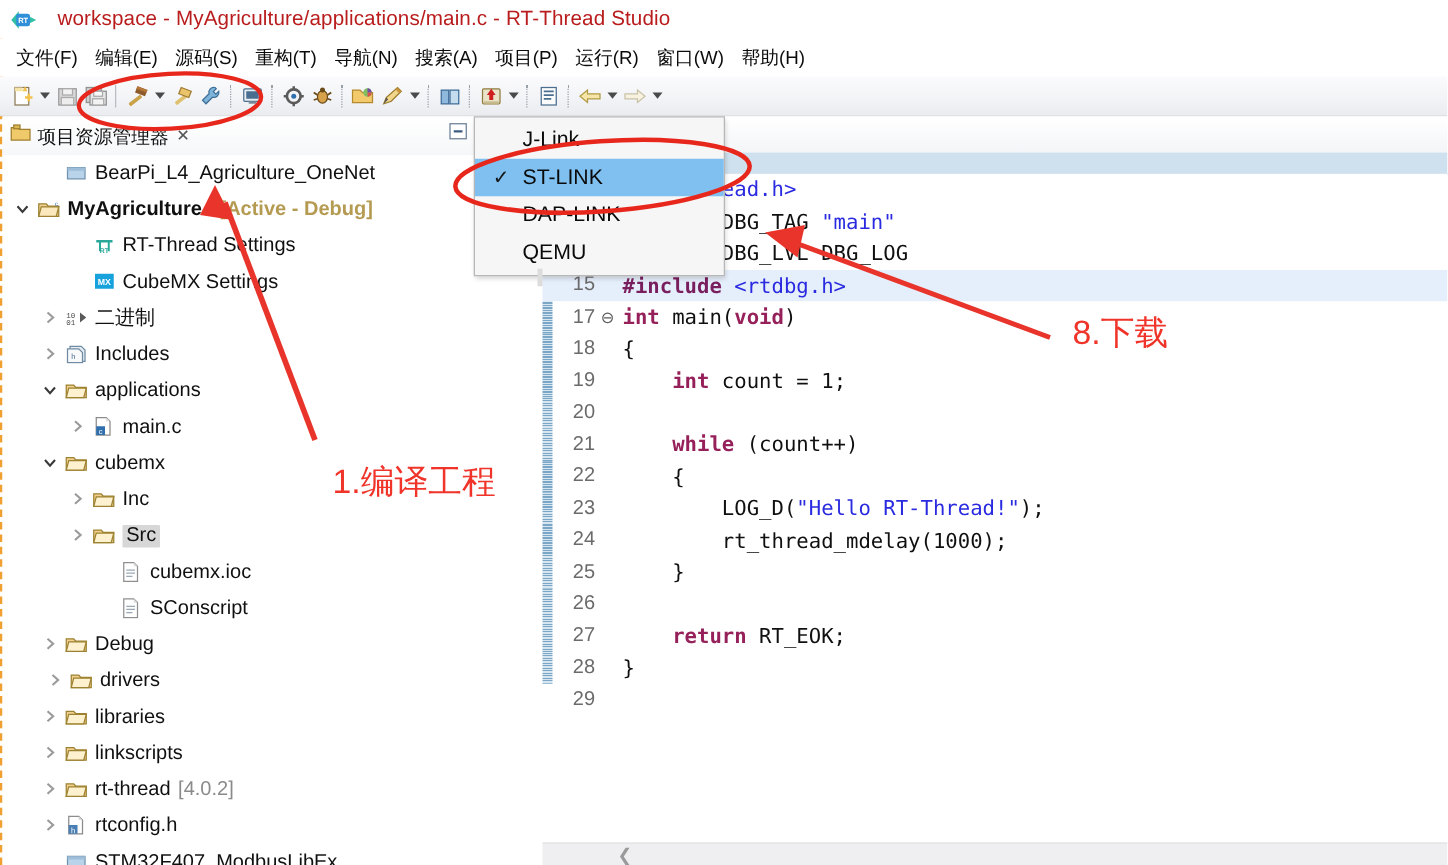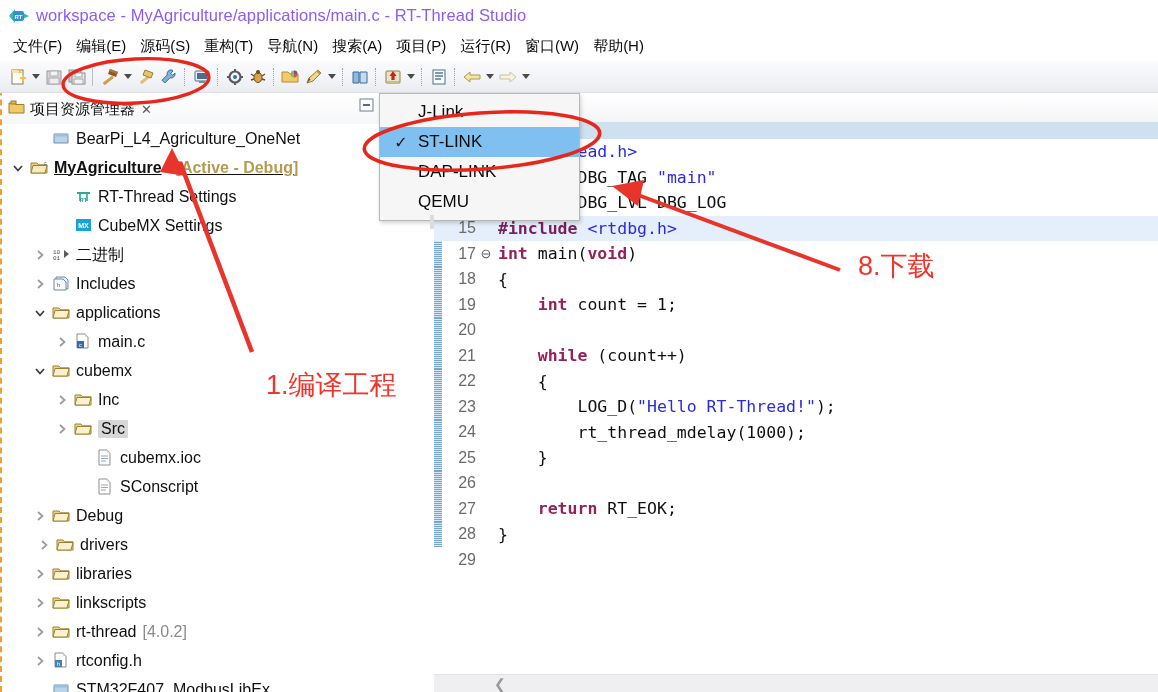--- a/index.html
+++ b/index.html
@@ -8,21 +8,21 @@
     background:#ffffff;
     font-family:"Liberation Sans","DejaVu Sans",sans-serif;
     -webkit-font-smoothing:antialiased;
   }
   
   #frame{position:absolute;inset:0;border-left:2px dashed #f0a030;box-sizing:border-box;}
 
   
   #titlebar{position:absolute;left:0;top:0;width:1158px;height:31px;background:#ffffff;display:flex;align-items:center;}
   #app-logo{width:22px;height:20px;margin-left:8px;flex:0 0 auto;position:relative;}
-  #title-text{font-size:16.5px;color:#8b5cf6;margin-left:6px;white-space:nowrap;letter-spacing:.1px;}
+  #title-text{font-size:16.5px;color:#b91c1c;margin-left:16px;white-space:nowrap;letter-spacing:.1px;}
 
   
   #menubar{position:absolute;left:0;top:31px;width:1158px;height:30px;background:#ffffff;display:flex;align-items:center;padding-left:6px;box-sizing:border-box;}
   .menu-item{font-size:15px;color:#0b0b0b;padding:2px 7px;white-space:nowrap;cursor:default;}
 
   
   #toolbar{position:absolute;left:0;top:61px;width:1158px;height:32px;
     background:linear-gradient(to bottom,#fbfbfd 0%,#f3f4f7 55%,#eaecf0 100%);
     border-bottom:1px solid #dfe1e5;display:flex;align-items:center;padding-left:6px;box-sizing:border-box;}
   .tb-btn{width:23px;height:24px;display:flex;align-items:center;justify-content:center;position:relative;}
@@ -312,21 +312,21 @@
 
   <div id="tree">
       <div class="row" style="padding-left: 32px;">
         <span class="twisty none"></span>
         <span class="ico"><svg width="18" height="16" viewBox="0 0 18 16">
             <path d="M2 4h14v9H2z" fill="#b9d4ea" stroke="#6f91ad"></path>
             <path d="M2 4h14v2.5H2z" fill="#9dbdd8"></path>
           </svg></span>
         <span class="lbl">BearPi_L4_Agriculture_OneNet</span>
       </div>
-      <div class="row" style="padding-left: 10px; text-decoration: underline;">
+      <div class="row" style="padding-left: 10px;">
         <span class="twisty"><svg width="12" height="12" viewBox="0 0 12 12">
             <polyline points="2,4 6,8.5 10,4" fill="none" stroke="#3a3a3a" stroke-width="1.7"></polyline>
           </svg></span>
         <span class="ico"><svg width="19" height="16" viewBox="0 0 19 16">
             <path d="M1 4h6l1.5 1.8H17V14H1z" fill="#f1d08f" stroke="#9d8231"></path>
             <path d="M3 6.5h14L15 14H1z" fill="#fbe9bd" stroke="#9d8231"></path>
             <text x="14" y="6" font-size="5" fill="#2f6fae" font-family="Liberation Sans, sans-serif">c</text>
           </svg></span>
         <span class="lbl bold">MyAgriculture</span>
         <span class="active-cfg">[Active - Debug]</span>

